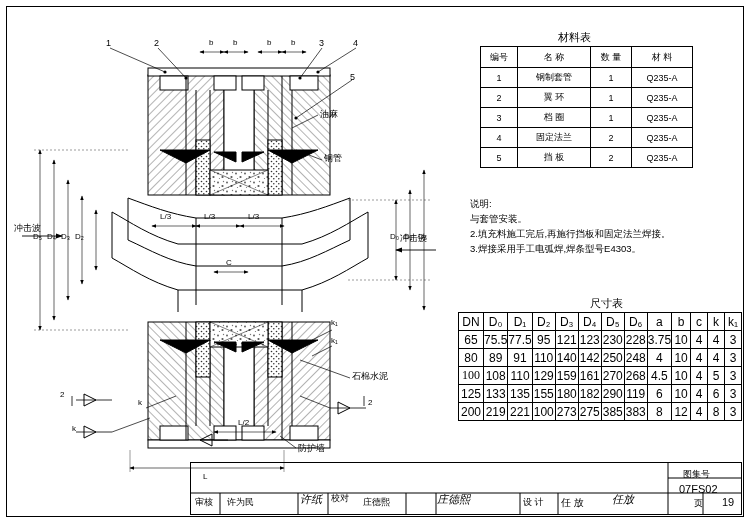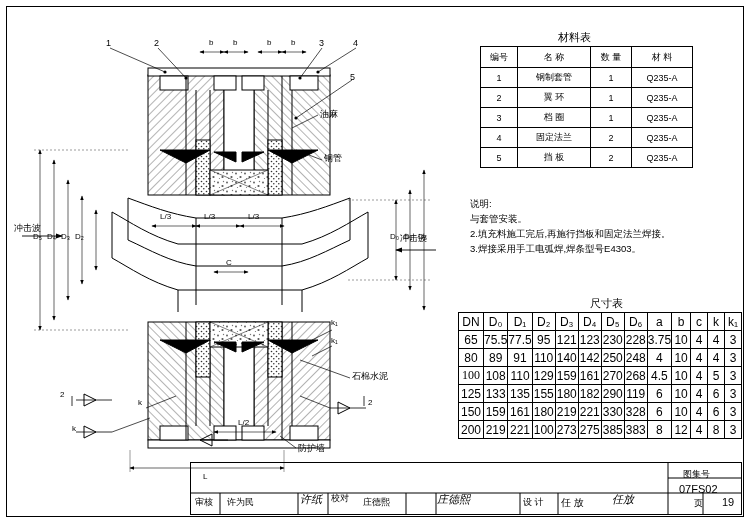--- a/index.html
+++ b/index.html
@@ -370,35 +370,20 @@
           <td style="height: 17px;">182</td>
           <td style="height: 17px;">290</td>
           <td style="height: 17px;">119</td>
           <td style="height: 17px;">6</td>
           <td style="height: 17px;">10</td>
           <td style="height: 17px;">4</td>
           <td style="height: 17px;">6</td>
           <td style="height: 17px;">3</td>
         </tr>
         <tr>
-          <td style="height: 17px;">150</td>
-          <td style="height: 17px;">159</td>
-          <td style="height: 17px;">161</td>
-          <td style="height: 17px;">180</td>
-          <td style="height: 17px;">219</td>
-          <td style="height: 17px;">221</td>
-          <td style="height: 17px;">330</td>
-          <td style="height: 17px;">328</td>
-          <td style="height: 17px;">6</td>
-          <td style="height: 17px;">10</td>
-          <td style="height: 17px;">4</td>
-          <td style="height: 17px;">6</td>
-          <td style="height: 17px;">3</td>
-        </tr>
-        <tr>
           <td style="height: 17px;">200</td>
           <td style="height: 17px;">219</td>
           <td style="height: 17px;">221</td>
           <td style="height: 17px;">100</td>
           <td style="height: 17px;">273</td>
           <td style="height: 17px;">275</td>
           <td style="height: 17px;">385</td>
           <td style="height: 17px;">383</td>
           <td style="height: 17px;">8</td>
           <td style="height: 17px;">12</td>

